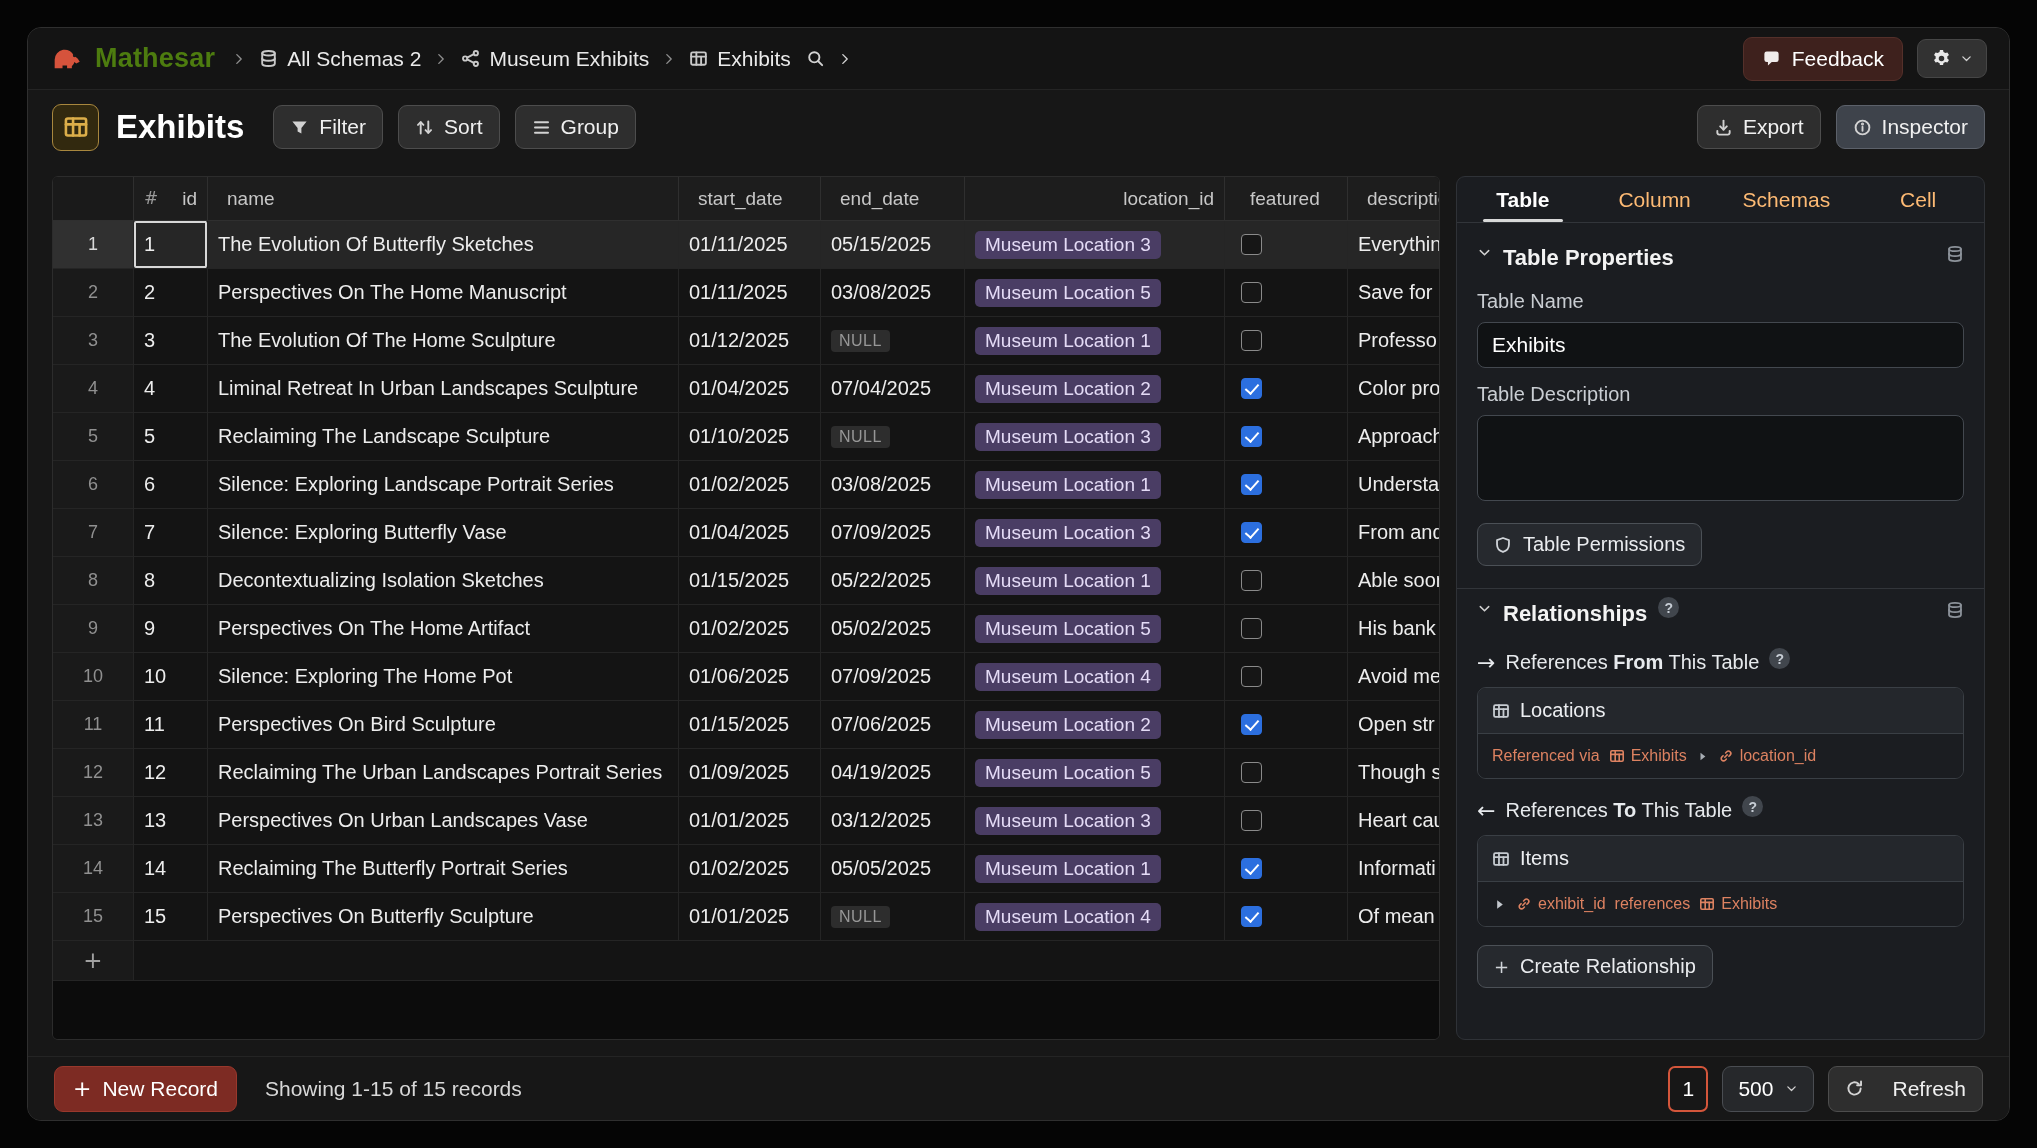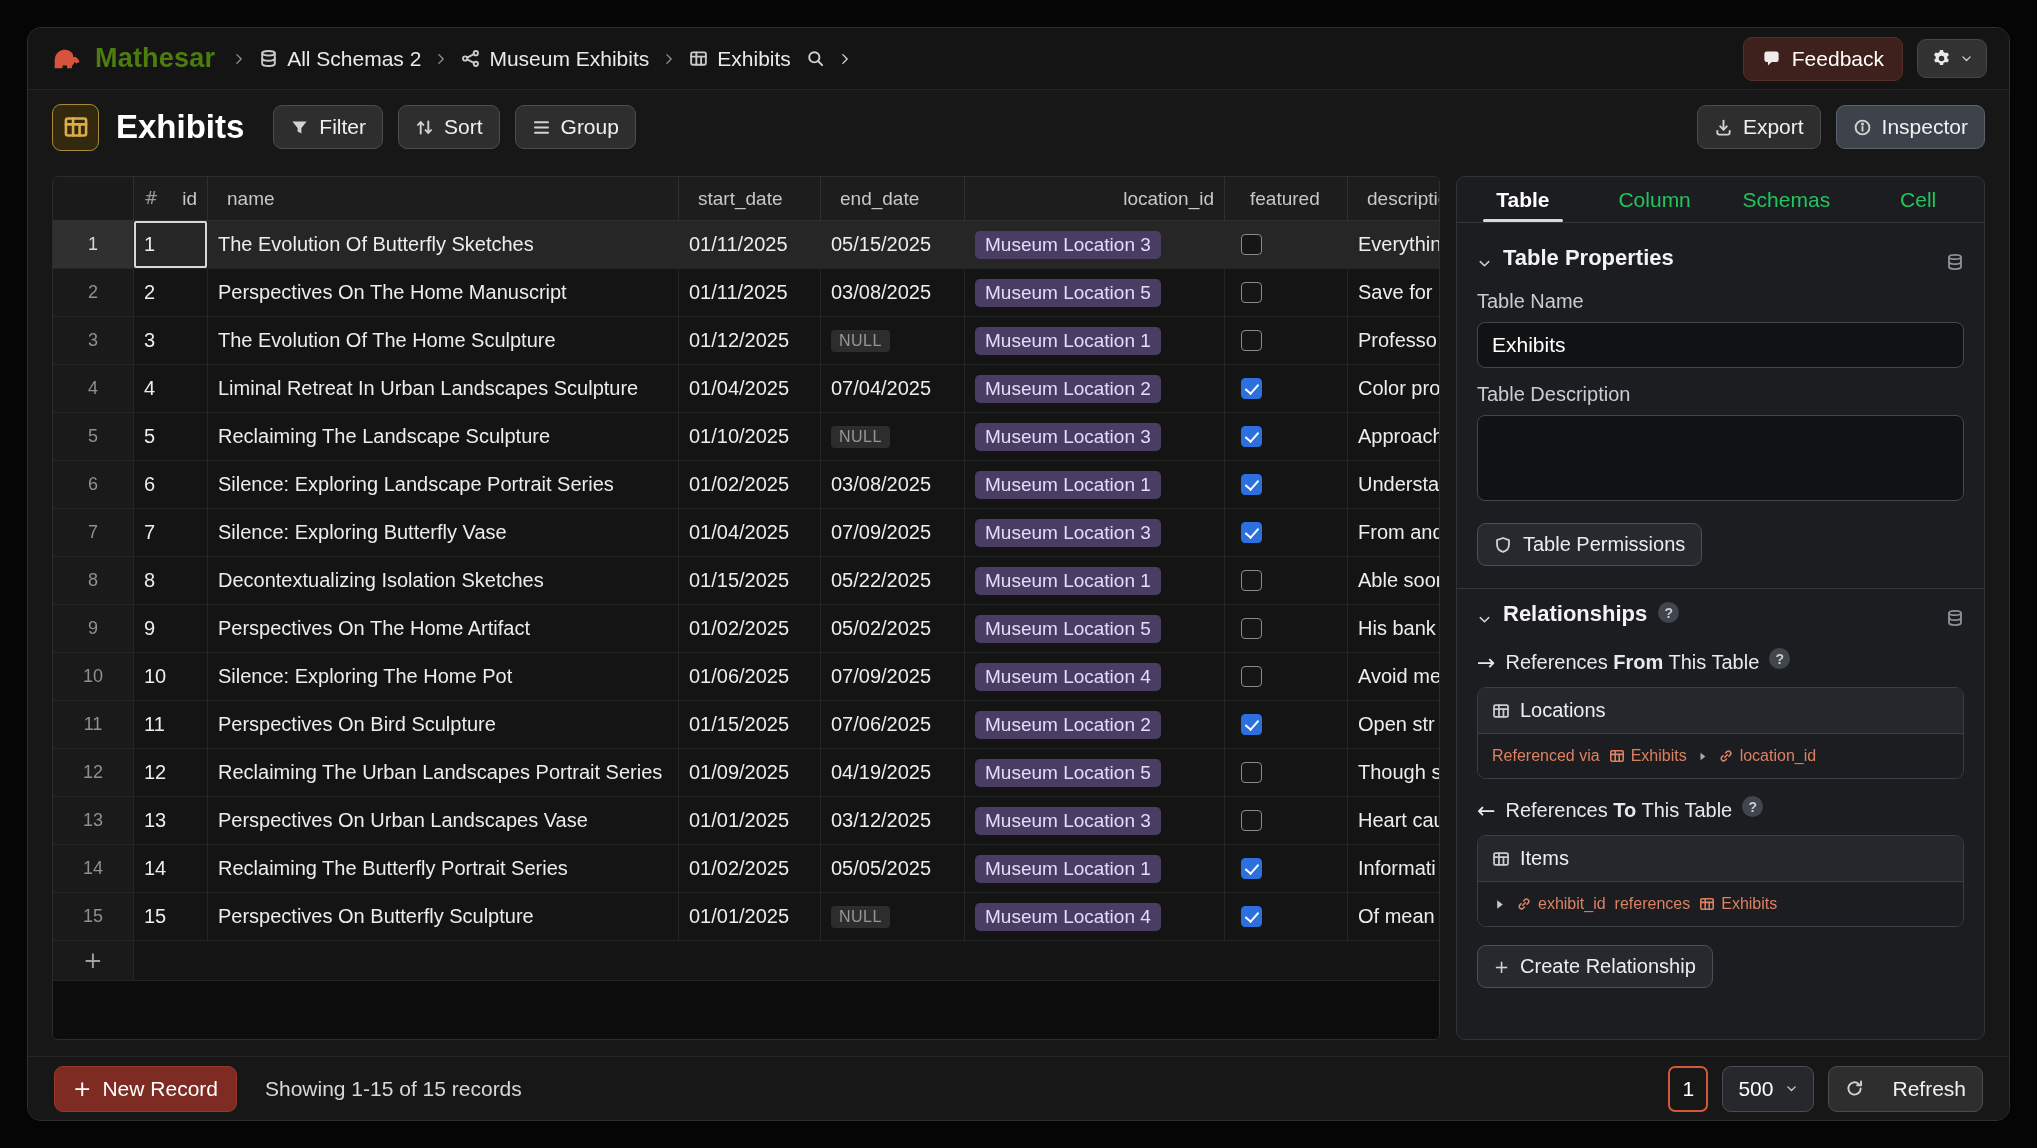--- a/index.html
+++ b/index.html
@@ -142,29 +142,29 @@
   
   .inspector {
     flex: 1; min-width: 0;
     background: #1b1d21;
     border: 1px solid #2f3237; border-radius: 9px;
     display: flex; flex-direction: column; overflow: hidden;
   }
   .tabs { display: flex; flex: 0 0 46px; height: 46px; border-bottom: 1px solid #32353a; }
   .tab {
     flex: 1; display: flex; align-items: center; justify-content: center;
-    font-size: 21px; color: #22c55e; position: relative; cursor: pointer;
+    font-size: 21px; color: #fdba74; position: relative; cursor: pointer;
   }
   .tab.active { color: #ffffff; font-weight: 600; }
   .tab.active::after {
     content: ""; position: absolute; left: 26px; right: 26px; bottom: 0;
     height: 3px; background: #d8d8d8; border-radius: 2px;
   }
   .ins-body { flex: 1; overflow: hidden; padding: 14px 20px 20px; }
-  .sec-head { display: flex; align-items: flex-end; gap: 11px; padding: 8px 0 4px; cursor: pointer; }
+  .sec-head { display: flex; align-items: flex-start; gap: 11px; padding: 8px 0 4px; cursor: pointer; }
   .sec-head .chev { font-size: 15px; color: #d0d0d0; }
   .sec-title { font-size: 22px; font-weight: 700; color: #f3f3f3; }
   .spacer { flex: 1; }
   .dbi { font-size: 18px; color: #8d939b; }
   .qbadge {
     width: 21px; height: 21px; border-radius: 50%;
     background: #41464d; color: #c8ced6;
     font-size: 14px; font-weight: 700;
     display: inline-flex; align-items: center; justify-content: center;
     position: relative; top: -4px; cursor: pointer;

